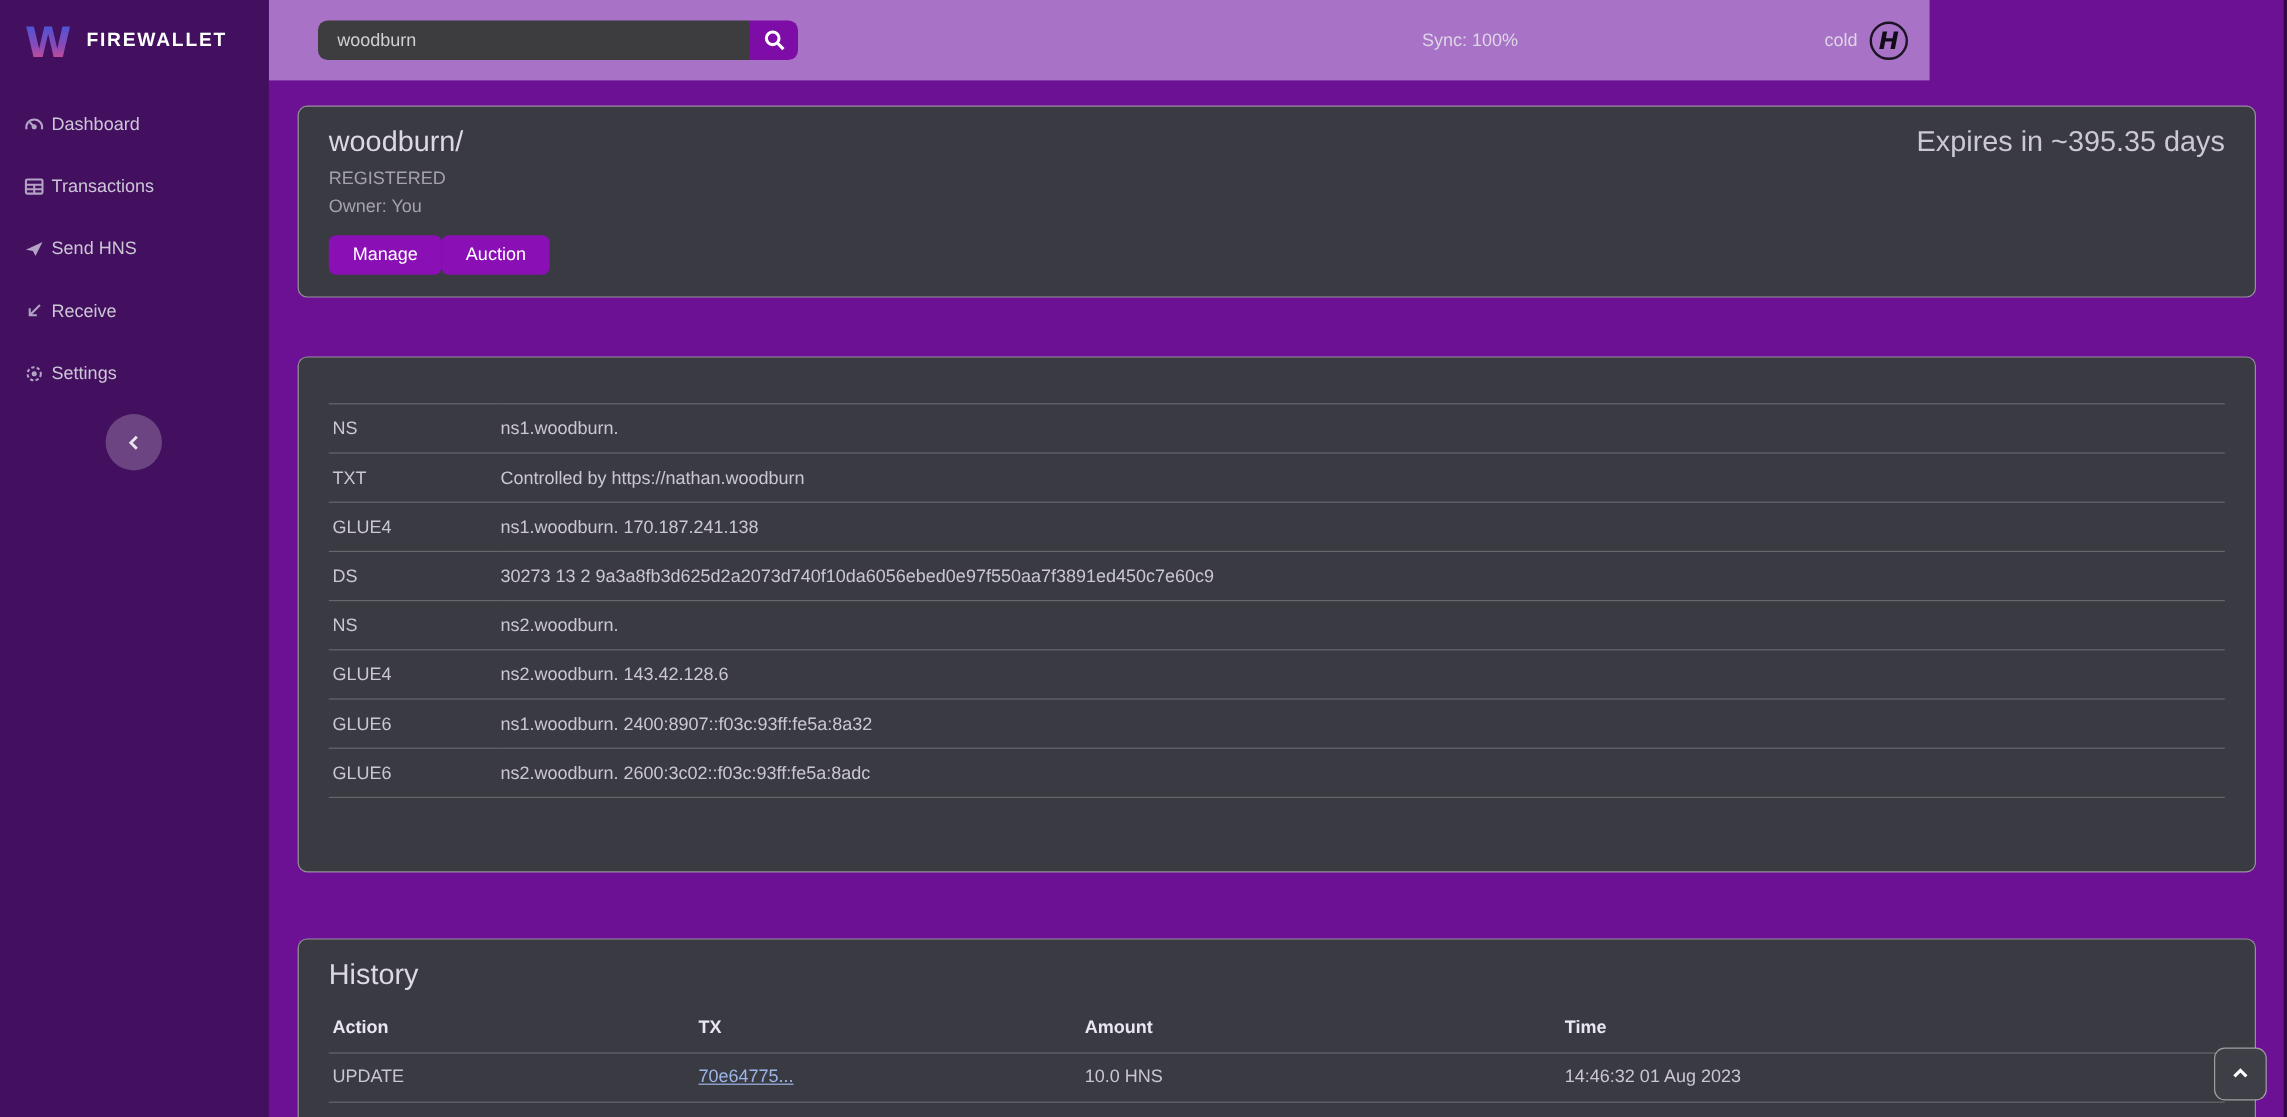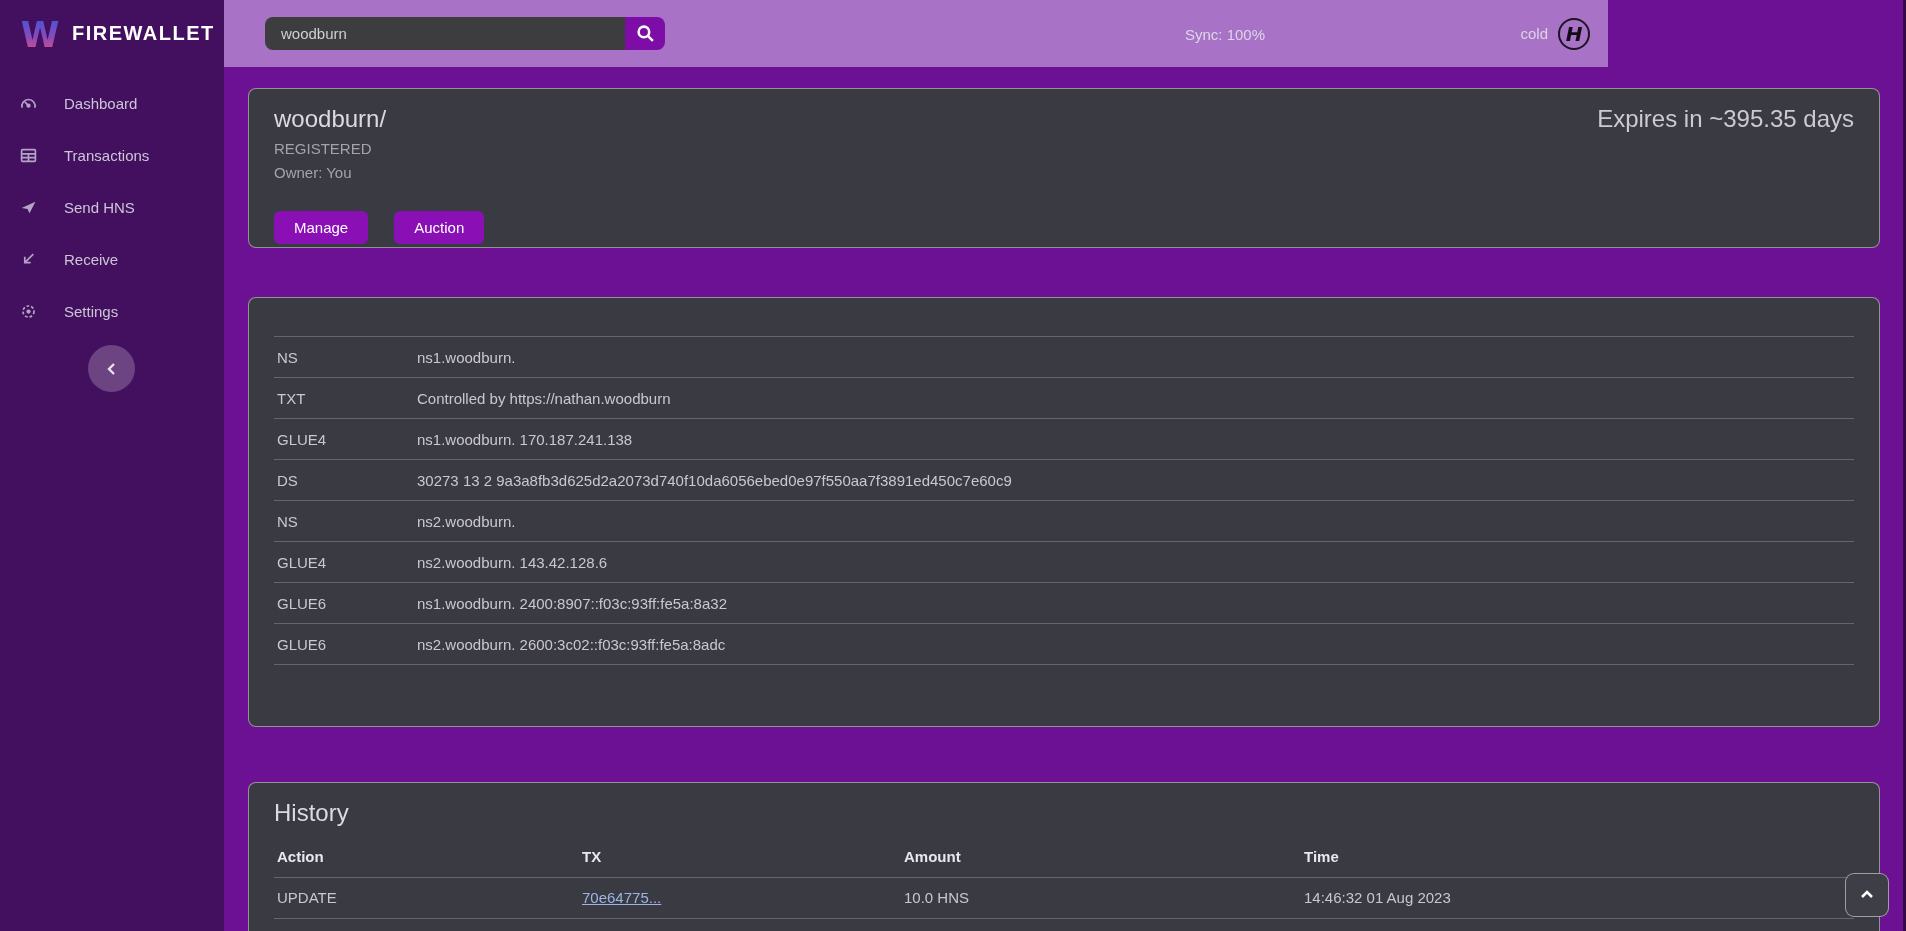--- a/index.html
+++ b/index.html
@@ -11,24 +11,24 @@
     color:#d6d3dc;
   }
 
   
   .sidebar {
     position:absolute; left:0; top:0; width:224px; height:931px;
     background:#42105e; z-index:5;
   }
   .brand-row { height:67px; display:flex; align-items:center; padding-left:20px; gap:12px; }
   .brand-logo { width:40px; height:44px; display:block; }
-  .brand-name { color:#ffffff; font-weight:bold; font-size:20px; letter-spacing:1.5px; }
+  .brand-name { color:#ffffff; font-weight:bold; font-size:16px; letter-spacing:1.5px; }
   .nav { padding-top:10px; }
   .nav-item {
-    height:52px; display:flex; align-items:center; gap:27px;
+    height:52px; display:flex; align-items:center; gap:6px;
     padding-left:20px; cursor:pointer; color:#cdc6d6; font-size:15px;
   }
   .nav-item .nav-icon { width:17px; height:17px; display:inline-flex; align-items:center; justify-content:center; }
   .nav-icon svg { stroke:#b3a4c6; fill:none; stroke-width:1.6; }
   .collapse-btn {
     position:absolute; left:88px; top:345px; width:47px; height:47px;
     border-radius:50%; background:rgba(255,255,255,0.22); border:none;
     display:flex; align-items:center; justify-content:center; cursor:pointer;
   }
   .collapse-btn svg { stroke:#e8e4ee; fill:none; stroke-width:2.4; }
@@ -70,21 +70,21 @@
     background:#3a3a43; border:1px solid rgba(255,255,255,0.45); border-radius:8px;
     margin:0 26px 0 24px; padding:16px 25px;
   }
   .card-title { font-size:24px; color:#dcd9e3; font-weight:normal; }
 
   
   .domain-card { margin-top:21px; height:160px; }
   .domain-head { display:flex; justify-content:space-between; align-items:flex-start; }
   .domain-expiry { font-size:24px; color:#ccc9d4; }
   .domain-status, .domain-owner { font-size:15px; color:#a5a2ad; margin-top:7px; }
-  .domain-buttons { margin-top:30px; display:flex; gap:26px; }
+  .domain-buttons { margin-top:15px; display:flex; }
   .btn {
     background:#8a10b6; color:#ffffff; border:none; border-radius:6px;
     font-size:15px; padding:8px 20px; cursor:pointer;
     font-family:"Liberation Sans", sans-serif;
   }
 
   
   .dns-card { margin-top:49px; height:430px; }
   .dns-table { width:100%; border-collapse:collapse; margin-top:22px; }
   .dns-table td {

